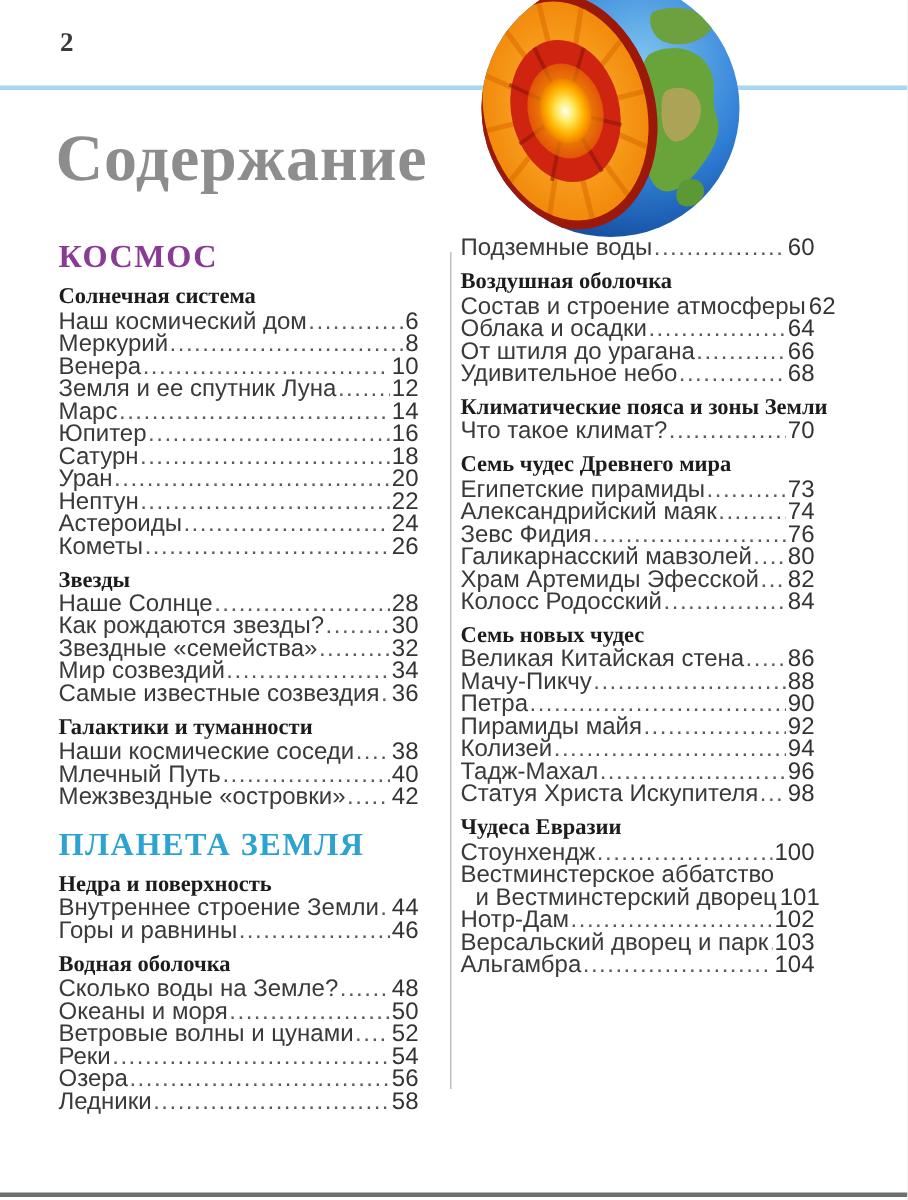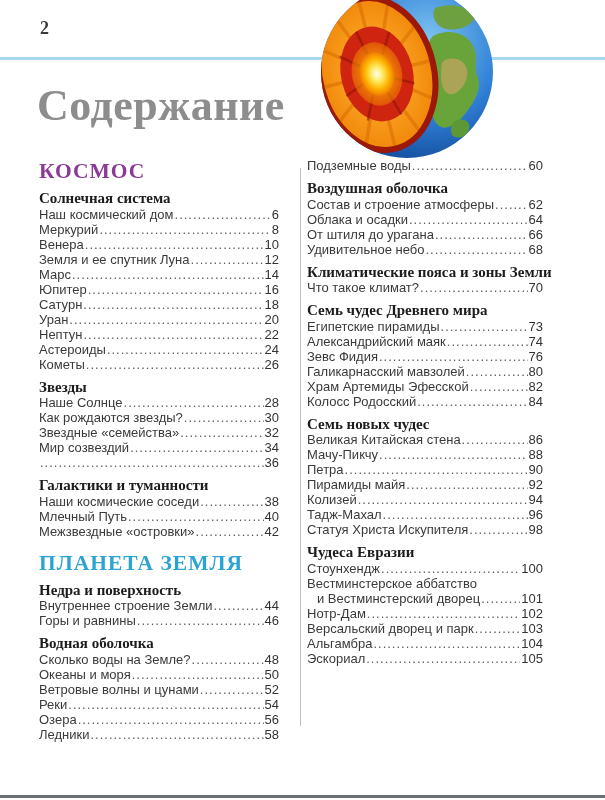--- a/index.html
+++ b/index.html
@@ -31,21 +31,21 @@
     font-family:"Liberation Serif","DejaVu Serif",serif;
     font-weight:bold;font-size:21.5px;line-height:23px;
     letter-spacing:1px;margin:13px 0 5px;white-space:nowrap;
   }
   .toc-col > .toc-heading:first-child{margin-top:2px;}
   .toc-sub{
     font-family:"Liberation Serif","DejaVu Serif",serif;
     font-weight:bold;font-size:15px;line-height:16.5px;
     color:#1c1c1c;margin-top:7px;white-space:nowrap;
   }
-  .toc-entry{font-size:13px;line-height:15px;color:#3a3a3a;}
+  .toc-entry{font-size:16px;line-height:15px;color:#3a3a3a;}
   .toc-entry .row{display:flex;align-items:baseline;}
   .toc-entry .t{white-space:nowrap;}
   .toc-entry .t.indent{padding-left:10px;}
   .toc-entry .dots{
     flex:1;overflow:hidden;white-space:nowrap;margin:0 1px;
     color:#5a5a5a;letter-spacing:1px;
   }
   .toc-entry .dots::after{
     content:"..........................................................................................................................................................";
   }
@@ -229,20 +229,21 @@
       </div>
       <div class="toc-entry">
         <div class="row">
           <span class="t">Мир созвездий</span>
           <span class="dots"></span>
           <span class="p">34</span>
         </div>
       </div>
       <div class="toc-entry">
         <div class="row">
+          <span class="t">Самые известные созвездия</span>
           <span class="dots"></span>
           <span class="p">36</span>
         </div>
       </div>
       <div class="toc-sub">Галактики и туманности</div>
       <div class="toc-entry">
         <div class="row">
           <span class="t">Наши космические соседи</span>
           <span class="dots"></span>
           <span class="p">38</span>
@@ -493,23 +494,16 @@
           <span class="p">103</span>
         </div>
       </div>
       <div class="toc-entry">
         <div class="row">
           <span class="t">Альгамбра</span>
           <span class="dots"></span>
           <span class="p">104</span>
         </div>
       </div>
-      <div class="toc-entry">
-        <div class="row">
-          <span class="t">Эскориал</span>
-          <span class="dots"></span>
-          <span class="p">105</span>
-        </div>
-      </div>
     </div>
 
   <div class="bottom-rule"></div>
 </div>
 
 </body></html>

